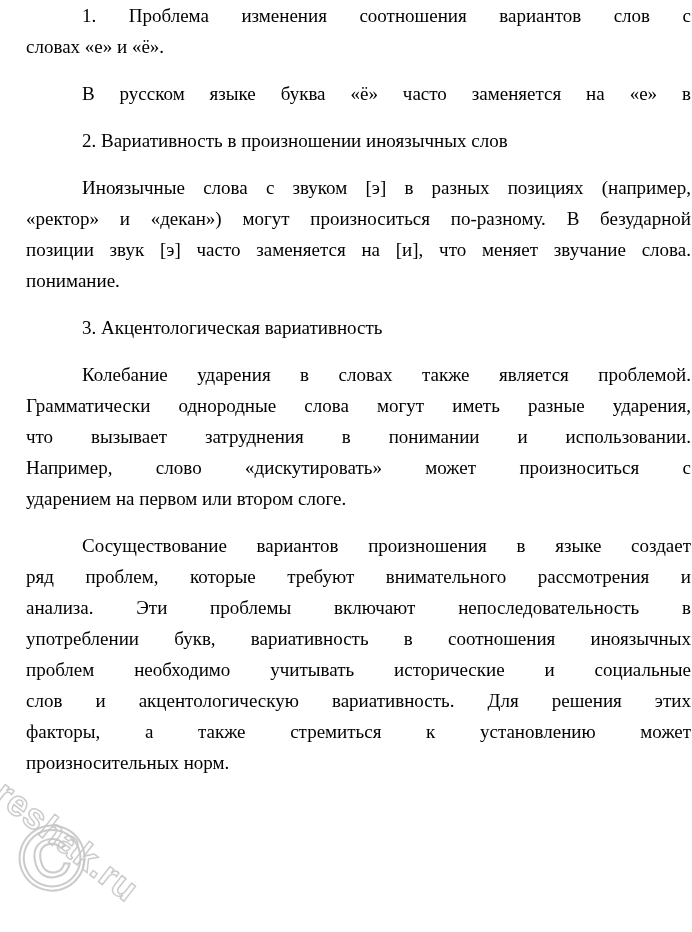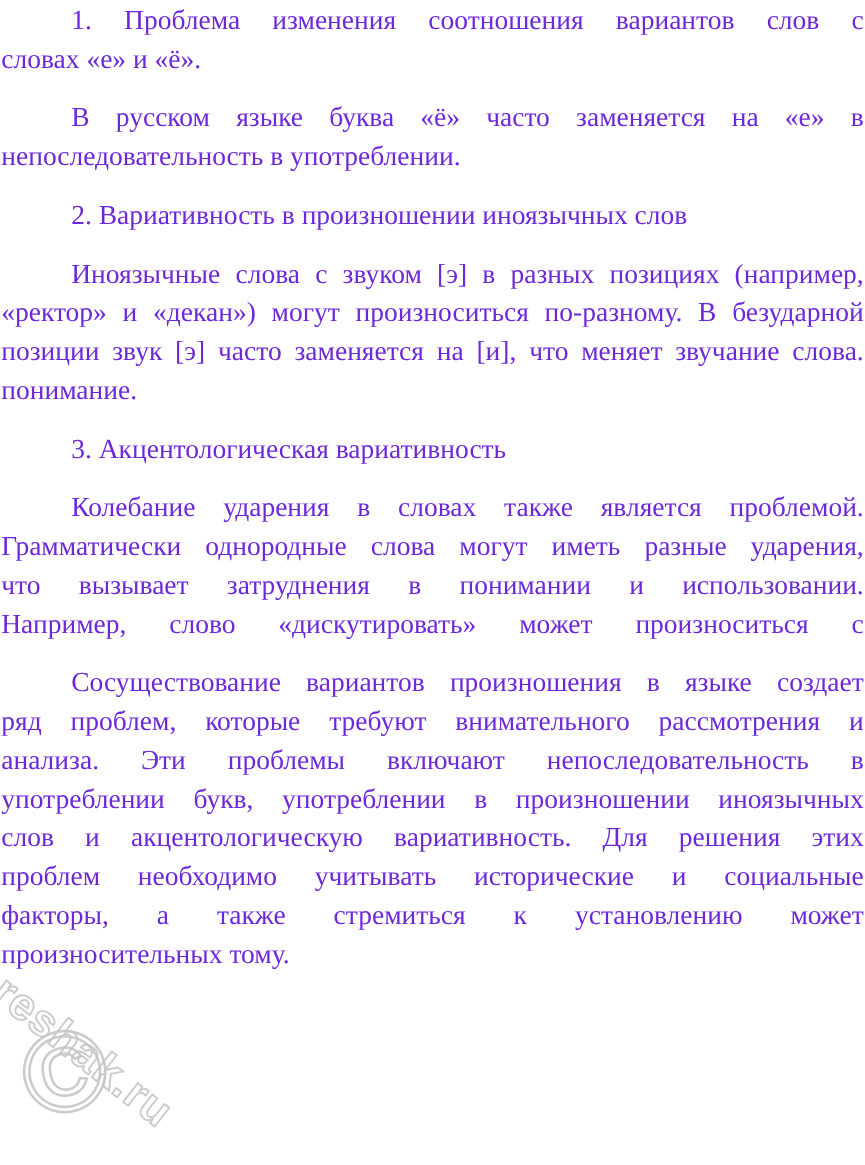--- a/index.html
+++ b/index.html
@@ -27,28 +27,29 @@
     z-index: 1;
   }
   .para {
     margin: 0;
     padding: 0;
   }
   .para + .para {
     margin-top: 16px;
   }
   .line {
-    font-size: 22px;
+    font-size: 19px;
     line-height: 31px;
     height: 31px;
-    color: #6d28d9;
+    color: #000000;
     text-align: justify;
     text-align-last: justify;
     white-space: normal;
     overflow: visible;
+    margin-left: 25px;
   }
   .line.first {
     text-indent: 56px;
   }
   .line.last {
     text-align-last: left;
   }
   
   .watermark {
     position: absolute;
@@ -95,44 +96,44 @@
 </div>
 
 <div class="page">
   <div class="doc-body">
       <div class="para">
         <div class="line first">1. Проблема изменения соотношения вариантов слов с</div>
         <div class="line last">словах «е» и «ё».</div>
       </div>
       <div class="para">
         <div class="line first">В русском языке буква «ё» часто заменяется на «е» в</div>
-        <div class="line last">непоследовательность в употреблении.</div>
       </div>
       <div class="para">
         <div class="line first last">2. Вариативность в произношении иноязычных слов</div>
       </div>
       <div class="para">
         <div class="line first">Иноязычные слова с звуком [э] в разных позициях (например,</div>
         <div class="line">«ректор» и «декан») могут произноситься по-разному. В безударной</div>
         <div class="line">позиции звук [э] часто заменяется на [и], что меняет звучание слова.</div>
         <div class="line last">понимание.</div>
       </div>
       <div class="para">
         <div class="line first last">3. Акцентологическая вариативность</div>
       </div>
       <div class="para">
         <div class="line first">Колебание ударения в словах также является проблемой.</div>
         <div class="line">Грамматически однородные слова могут иметь разные ударения,</div>
         <div class="line">что вызывает затруднения в понимании и использовании.</div>
         <div class="line">Например, слово «дискутировать» может произноситься с</div>
+        <div class="line last">ударением на первом или втором слоге.</div>
       </div>
       <div class="para">
         <div class="line first">Сосуществование вариантов произношения в языке создает</div>
         <div class="line">ряд проблем, которые требуют внимательного рассмотрения и</div>
         <div class="line">анализа. Эти проблемы включают непоследовательность в</div>
-        <div class="line">употреблении букв, употреблении в произношении иноязычных</div>
+        <div class="line">употреблении букв, вариативность в соотношения иноязычных</div>
+        <div class="line">проблем необходимо учитывать исторические и социальные</div>
         <div class="line">слов и акцентологическую вариативность. Для решения этих</div>
-        <div class="line">проблем необходимо учитывать исторические и социальные</div>
         <div class="line">факторы, а также стремиться к установлению может</div>
-        <div class="line last">произносительных тому.</div>
+        <div class="line last">произносительных норм.</div>
       </div>
     </div>
 </div>
 
 </body></html>

